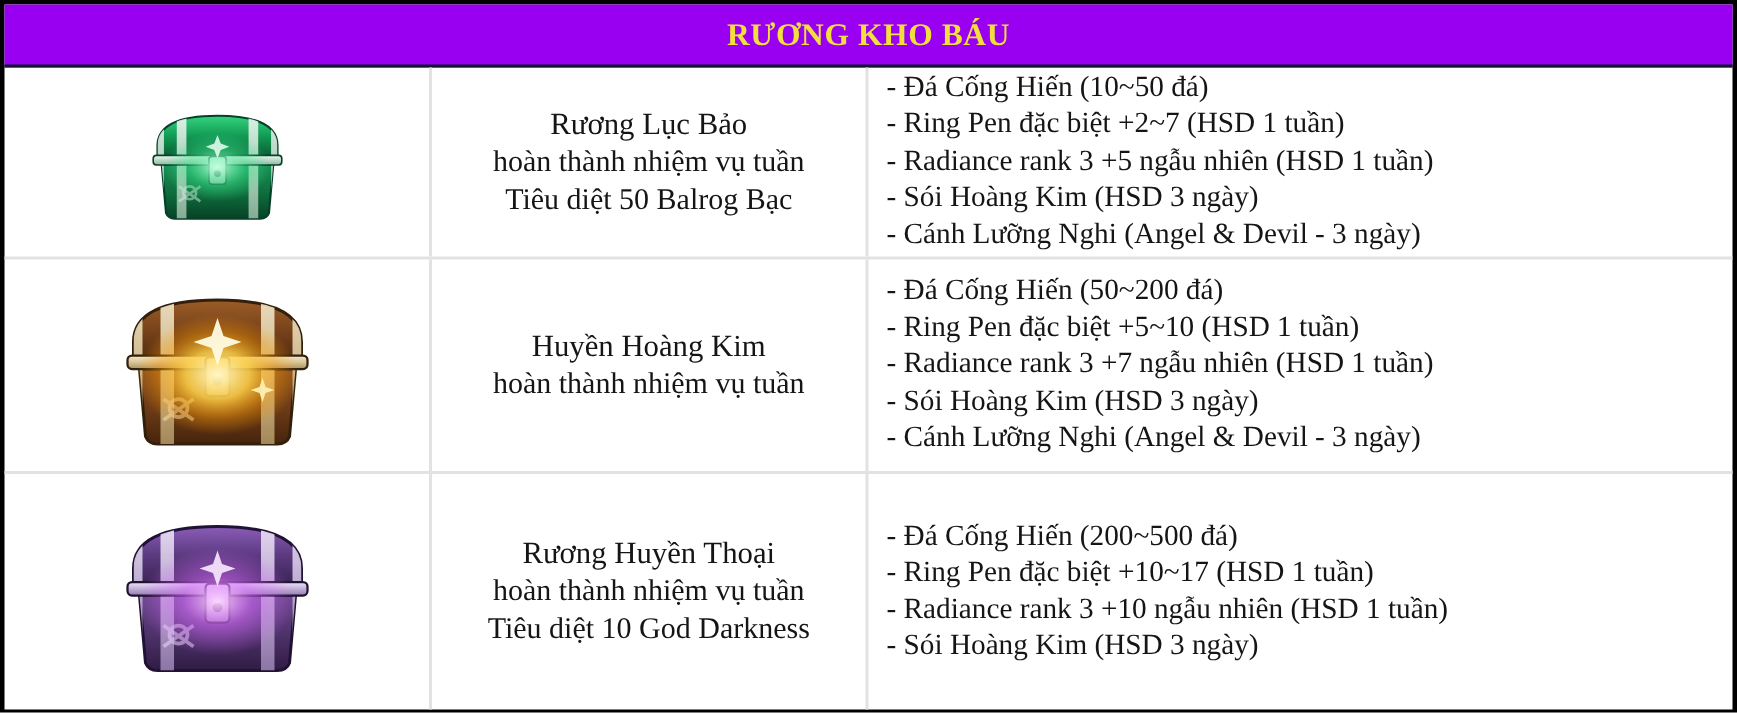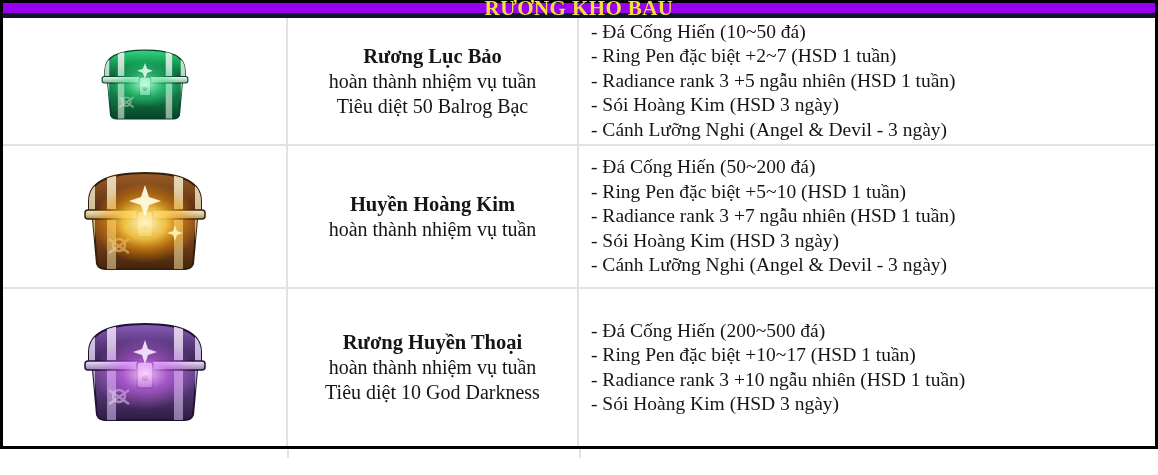--- a/index.html
+++ b/index.html
@@ -8,24 +8,24 @@
     width: 1158px; height: 475px; overflow: hidden;
     font-family: "Liberation Serif", "DejaVu Serif", serif;
     color: #151515;
   }
   .table-outer {
     width: 1158px;
     border: 3px solid #000000;
     border-bottom: 3px solid #000000;
   }
   .table-header {
-    height: 15px;
+    height: 42px;
     background: #9900F2;
     display: flex; align-items: center; justify-content: center;
-    border-bottom: 5px solid #0f172a;
+    border-bottom: 2px solid #0f172a;
   }
   .table-header .title {
     color: #F2DE3C;
     font-weight: bold;
     font-size: 21px;
     letter-spacing: 0.4px;
   }
   .t-row {
     display: grid;
     grid-template-columns: 285px 291px 1fr;
@@ -40,21 +40,21 @@
     overflow: hidden;
   }
   .cell:last-child { border-right: none; }
   .chest-cell { padding-top: 4px; }
   .mid-cell {
     flex-direction: column;
     text-align: center;
     font-size: 20px;
     line-height: 25px;
   }
-  .chest-name { font-weight: bold; font-size: 20.5px; }
+  .chest-name { font-weight: normal; font-size: 20.5px; }
   .rewards-cell {
     flex-direction: column;
     align-items: flex-start;
     justify-content: center;
     padding-left: 12px;
     font-size: 19.5px;
     line-height: 24.5px;
   }
   .reward-line { white-space: nowrap; }
   .bottom-strip {

